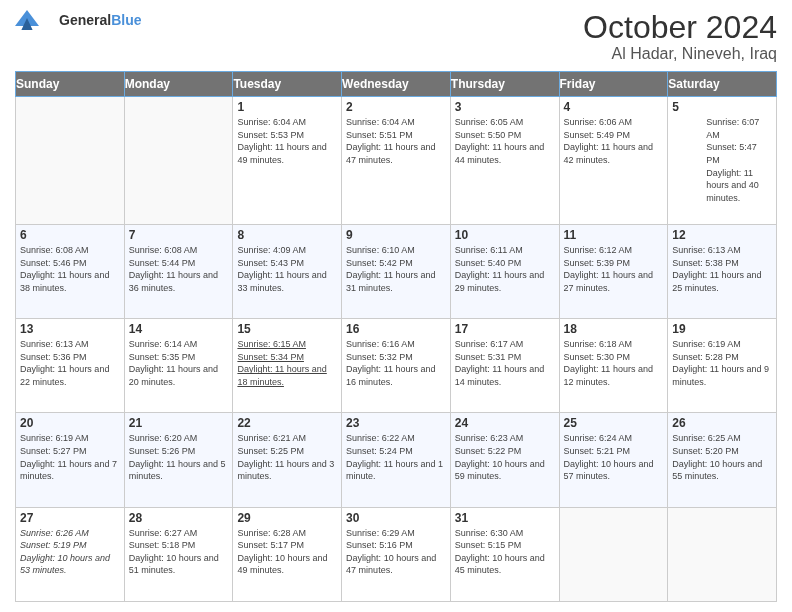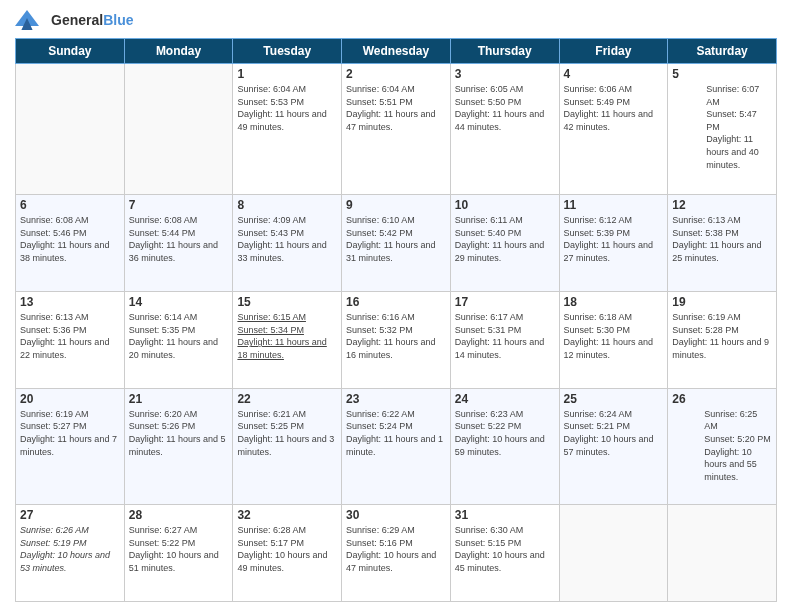--- a/index.html
+++ b/index.html
@@ -19,21 +19,21 @@
     }
     .header {
       display: flex;
       justify-content: space-between;
       align-items: flex-start;
       margin-bottom: 8px;
     }
     .logo {
       display: flex;
       align-items: center;
-      gap: 12px;
+      gap: 20px;
     }
     .logo-text-general {
       font-size: 14px;
       font-weight: bold;
       color: #333;
       line-height: 1.1;
     }
     .logo-text-blue {
       font-size: 14px;
       font-weight: bold;
@@ -59,26 +59,26 @@
       font-weight: normal;
     }
     .calendar {
       flex: 1;
       border: 1px solid #ccc;
       border-collapse: collapse;
       width: 100%;
       table-layout: fixed;
     }
     .calendar th {
-      background-color: #0c4a6e;
+      background-color: #737373;
       color: #fff;
       font-size: 12px;
       font-weight: bold;
       padding: 5px 0;
-      text-align: center;
+      text-align: left;
       border: 1px solid #6aaae0;
     }
     .calendar td {
       border: 1px solid #ccc;
       vertical-align: top;
       padding: 3px 4px;
       font-size: 9.5px;
       color: #333;
       height: 82px;
     }
@@ -109,20 +109,24 @@
     <div class="logo">
       <svg class="logo-icon" viewBox="0 0 30 25" xmlns="http://www.w3.org/2000/svg">
         <polygon points="0,20 15,0 30,20" fill="#4a90d9"></polygon>
         <polygon points="8,25 22,25 15,10" fill="#2a6099"></polygon>
       </svg>
       <div>
         <div>
           <span class="logo-text-general">General</span><span class="logo-text-blue">Blue</span>
         </div>
       </div>
+    </div>
+    <div class="title-section">
+      <div class="month-title">October 2024</div>
+      <div class="location-title">Al Hadar, Nineveh, Iraq</div>
     </div>
   </div>
 
   <table class="calendar">
     <thead>
       <tr>
         <th>Sunday</th>
         <th>Monday</th>
         <th>Tuesday</th>
         <th>Wednesday</th>
@@ -286,40 +290,40 @@
 Daylight: 10 hours and 59 minutes.</div>
           </td>
           <td>
             <span class="day-number">25</span>
             <div class="day-info" style="white-space: pre-line;">Sunrise: 6:24 AM
 Sunset: 5:21 PM
 Daylight: 10 hours and 57 minutes.</div>
           </td>
           <td>
             <span class="day-number">26</span>
-            <div class="day-info" style="white-space: pre-line; margin-left: 32px;">Sunrise: 6:25 AM
+            <div class="day-info" style="white-space: pre-line;">Sunrise: 6:25 AM
 Sunset: 5:20 PM
 Daylight: 10 hours and 55 minutes.</div>
           </td>
         </tr>
         <tr>
           <td>
             <span class="day-number">27</span>
             <div class="day-info" style="white-space: pre-line; font-style: italic;">Sunrise: 6:26 AM
 Sunset: 5:19 PM
 Daylight: 10 hours and 53 minutes.</div>
           </td>
           <td>
             <span class="day-number">28</span>
             <div class="day-info" style="white-space: pre-line;">Sunrise: 6:27 AM
-Sunset: 5:22 PM
+Sunset: 5:18 PM
 Daylight: 10 hours and 51 minutes.</div>
           </td>
           <td>
-            <span class="day-number">32</span>
+            <span class="day-number">29</span>
             <div class="day-info" style="white-space: pre-line;">Sunrise: 6:28 AM
 Sunset: 5:17 PM
 Daylight: 10 hours and 49 minutes.</div>
           </td>
           <td>
             <span class="day-number">30</span>
             <div class="day-info" style="white-space: pre-line;">Sunrise: 6:29 AM
 Sunset: 5:16 PM
 Daylight: 10 hours and 47 minutes.</div>
           </td>

